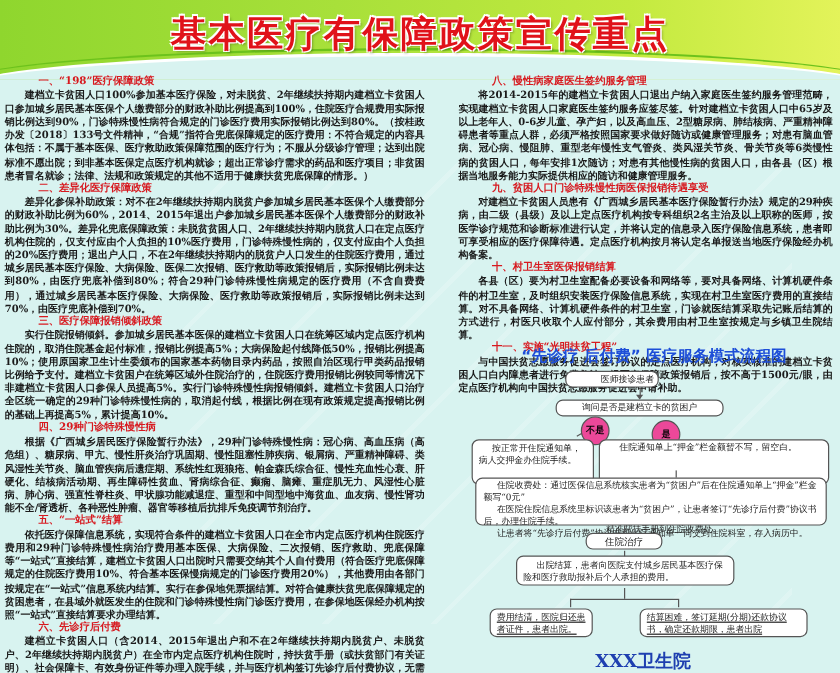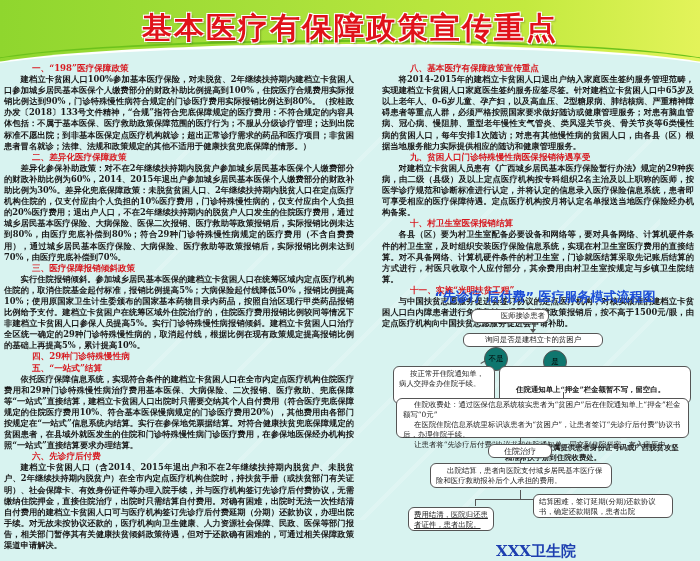--- a/index.html
+++ b/index.html
@@ -9,21 +9,21 @@
   .header .swoosh2{position:absolute;left:-40px;top:40px;width:780px;height:60px;border-radius:50%;border-top:2px solid #6cc21c;background:transparent;}
   .title{position:absolute;left:0;top:8px;width:700px;text-align:center;font-family:"DejaVu Sans","Liberation Sans",sans-serif;font-weight:bold;font-size:30px;letter-spacing:2px;color:#e0121a;text-shadow:1px 1px 0 #fff,-1px -1px 0 #fff,1px -1px 0 #fff,-1px 1px 0 #fff,2px 2px 2px rgba(0,0,0,.25);}
   .col{position:absolute;top:63px;font-size:8.3px;line-height:11.1px;color:#1a1a1a;}
   .col.left{left:4px;width:350px;}
   .col.right{left:382px;width:312px;}
   .sec-h{color:#d7191f;font-weight:bold;margin-left:28px;font-size:8.6px;}
   .sec-p{text-indent:2em;text-align:justify;margin:0;font-weight:bold;}
   .flow-title{position:absolute;left:398px;top:288px;width:294px;text-align:center;font-family:"DejaVu Sans","Liberation Sans",sans-serif;font-weight:bold;font-size:13px;color:#1d4ed8;}
   .box{position:absolute;border:1px solid #555;border-radius:6px;background:#ffffff;font-size:7.4px;line-height:10px;color:#222;padding:2px 5px;box-sizing:border-box;}
   .center{text-align:center;}
-  .circle{position:absolute;width:22px;height:22px;border:1px solid #555;border-radius:50%;background:#0f766e;font-size:7.6px;line-height:22px;text-align:center;}
+  .circle{position:absolute;width:22px;height:22px;border:1px solid #555;border-radius:50%;background:#ec4899;font-size:7.6px;line-height:22px;text-align:center;font-weight:bold;}
   .vline{position:absolute;width:1px;background:#555;}
   .hline{position:absolute;height:1px;background:#555;}
   .arrow{position:absolute;width:0;height:0;border-left:3px solid transparent;border-right:3px solid transparent;border-top:4px solid #555;}
   .footer{position:absolute;left:496px;top:542px;font-family:"DejaVu Serif","Liberation Serif",serif;font-weight:bold;font-size:15px;color:#1e3fb0;}
   .watermark{position:absolute;left:40px;top:120px;width:620px;height:400px;pointer-events:none;background:repeating-linear-gradient(135deg,rgba(255,255,255,0) 0 60px,rgba(255,255,255,.18) 60px 64px);}
 </style>
 </head>
 <body>
 
 <div class="header">
@@ -42,35 +42,36 @@
   <div>
     <div class="sec-h">二、差异化医疗保障政策</div>
     <p class="sec-p">差异化参保补助政策：对不在2年继续扶持期内脱贫户参加城乡居民基本医保个人缴费部分的财政补助比例为60%，2014、2015年退出户参加城乡居民基本医保个人缴费部分的财政补助比例为30%。差异化兜底保障政策：未脱贫贫困人口、2年继续扶持期内脱贫人口在定点医疗机构住院的，仅支付应由个人负担的10%医疗费用，门诊特殊慢性病的，仅支付应由个人负担的20%医疗费用；退出户人口，不在2年继续扶持期内的脱贫户人口发生的住院医疗费用，通过城乡居民基本医疗保险、大病保险、医保二次报销、医疗救助等政策报销后，实际报销比例未达到80%，由医疗兜底补偿到80%；符合29种门诊特殊慢性病规定的医疗费用（不含自费费用），通过城乡居民基本医疗保险、大病保险、医疗救助等政策报销后，实际报销比例未达到70%，由医疗兜底补偿到70%。</p>
   </div>
   <div>
     <div class="sec-h">三、医疗保障报销倾斜政策</div>
     <p class="sec-p">实行住院报销倾斜。参加城乡居民基本医保的建档立卡贫困人口在统筹区域内定点医疗机构住院的，取消住院基金起付标准，报销比例提高5%；大病保险起付线降低50%，报销比例提高10%；使用原国家卫生计生委颁布的国家基本药物目录内药品，按照自治区现行甲类药品报销比例给予支付。建档立卡贫困户在统筹区域外住院治疗的，住院医疗费用报销比例较同等情况下非建档立卡贫困人口参保人员提高5%。实行门诊特殊慢性病报销倾斜。建档立卡贫困人口治疗全区统一确定的29种门诊特殊慢性病的，取消起付线，根据比例在现有政策规定提高报销比例的基础上再提高5%，累计提高10%。</p>
   </div>
   <div>
     <div class="sec-h">四、29种门诊特殊慢性病</div>
+    <p class="sec-p">根据《广西城乡居民医疗保险暂行办法》，29种门诊特殊慢性病：冠心病、高血压病（高危组）、糖尿病、甲亢、慢性肝炎治疗巩固期、慢性阻塞性肺疾病、银屑病、严重精神障碍、类风湿性关节炎、脑血管疾病后遗症期、系统性红斑狼疮、帕金森氏综合征、慢性充血性心衰、肝硬化、结核病活动期、再生障碍性贫血、肾病综合征、癫痫、脑瘫、重症肌无力、风湿性心脏病、肺心病、强直性脊柱炎、甲状腺功能减退症、重型和中间型地中海贫血、血友病、慢性肾功能不全/肾透析、各种恶性肿瘤、器官等移植后抗排斥免疫调节剂治疗。</p>
   </div>
   <div>
     <div class="sec-h">五、“一站式”结算</div>
     <p class="sec-p">依托医疗保障信息系统，实现符合条件的建档立卡贫困人口在全市内定点医疗机构住院医疗费用和29种门诊特殊慢性病治疗费用基本医保、大病保险、二次报销、医疗救助、兜底保障等“一站式”直接结算，建档立卡贫困人口出院时只需要交纳其个人自付费用（符合医疗兜底保障规定的住院医疗费用10%、符合基本医保慢病规定的门诊医疗费用20%），其他费用由各部门按规定在“一站式”信息系统内结算。实行在参保地凭票据结算。对符合健康扶贫兜底保障规定的贫困患者，在县域外就医发生的住院和门诊特殊慢性病门诊医疗费用，在参保地医保经办机构按照“一站式”直接结算要求办理结算。</p>
   </div>
   <div>
     <div class="sec-h">六、先诊疗后付费</div>
     <p class="sec-p">建档立卡贫困人口（含2014、2015年退出户和不在2年继续扶持期内脱贫户、未脱贫户、2年继续扶持期内脱贫户）在全市内定点医疗机构住院时，持扶贫手册（或扶贫部门有关证明）、社会保障卡、有效身份证件等办理入院手续，并与医疗机构签订先诊疗后付费协议，无需缴纳住院押金，直接住院治疗，出院时只需结算自付费用。对确有困难，出院时无法一次性结清自付费用的建档立卡贫困人口可与医疗机构签订先诊疗后付费延期（分期）还款协议，办理出院手续。对无故未按协议还款的，医疗机构向卫生健康、人力资源社会保障、民政、医保等部门报告，相关部门暂停其有关健康扶贫倾斜政策待遇，但对于还款确有困难的，可通过相关保障政策渠道申请解决。</p>
   </div>
 
 </div>
 
 <div class="col right">
   <div>
-    <div class="sec-h">八、基本医疗有保障政策宣传重点</div>
+    <div class="sec-h">八、慢性病家庭医生签约服务管理</div>
     <p class="sec-p">将2014-2015年的建档立卡贫困人口退出户纳入家庭医生签约服务管理范畴，实现建档立卡贫困人口家庭医生签约服务应签尽签。针对建档立卡贫困人口中65岁及以上老年人、0-6岁儿童、孕产妇，以及高血压、2型糖尿病、肺结核病、严重精神障碍患者等重点人群，必须严格按照国家要求做好随访或健康管理服务；对患有脑血管病、冠心病、慢阻肺、重型老年慢性支气管炎、类风湿关节炎、骨关节炎等6类慢性病的贫困人口，每年安排1次随访；对患有其他慢性病的贫困人口，由各县（区）根据当地服务能力实际提供相应的随访和健康管理服务。</p>
   </div>
   <div>
     <div class="sec-h">九、贫困人口门诊特殊慢性病医保报销待遇享受</div>
     <p class="sec-p">对建档立卡贫困人员患有《广西城乡居民基本医疗保险暂行办法》规定的29种疾病，由二级（县级）及以上定点医疗机构按专科组织2名主治及以上职称的医师，按医学诊疗规范和诊断标准进行认定，并将认定的信息录入医疗保险信息系统，患者即可享受相应的医疗保障待遇。定点医疗机构按月将认定名单报送当地医疗保险经办机构备案。</p>
   </div>
   <div>
     <div class="sec-h">十、村卫生室医保报销结算</div>
     <p class="sec-p">各县（区）要为村卫生室配备必要设备和网络等，要对具备网络、计算机硬件条件的村卫生室，及时组织安装医疗保险信息系统，实现在村卫生室医疗费用的直接结算。对不具备网络、计算机硬件条件的村卫生室，门诊就医结算采取先记账后结算的方式进行，村医只收取个人应付部分，其余费用由村卫生室按规定与乡镇卫生院结算。</p>
   </div>
@@ -86,21 +87,21 @@
 <div class="vline" style="left:533px;top:323px;height:9px;"></div>
 <div class="arrow" style="left:530px;top:329px;"></div>
 
 <div class="box center" style="left:463px;top:333px;width:140px;height:14px;padding:1px 3px;">询问是否是建档立卡的贫困户</div>
 
 <div class="hline" style="left:478px;top:353px;width:20px;transform:rotate(-30deg);transform-origin:right;"></div>
 <div class="circle" style="left:484px;top:347px;">不是</div>
 <div class="circle" style="left:543px;top:350px;">是</div>
 
 <div class="box" style="left:393px;top:366px;width:102px;height:38px;text-indent:1.5em;">按正常开住院通知单，病人交押金办住院手续。</div>
-<div class="box" style="left:499px;top:366px;width:192px;height:38px;padding:18px 5px;font-weight:bold;">
+<div class="box" style="left:499px;top:366px;width:192px;height:38px;padding:1px 5px;">
   <div style="text-indent:1.5em;">住院通知单上“押金”栏金额暂不写，留空白。</div>
   <div style="text-indent:1.5em;margin-top:48px;">让患者或家属提供患者身份证号码或广西脱贫攻坚精准帮扶手册到住院收费处。</div>
 </div>
 <div class="vline" style="left:563px;top:392px;height:6px;"></div>
 
 <div class="box" style="left:396px;top:398px;width:293px;height:40px;padding:1px 6px;">
   <div style="text-indent:1.5em;">住院收费处：通过医保信息系统核实患者为“贫困户”后在住院通知单上“押金”栏金额写“0元”</div>
   <div style="text-indent:1.5em;">在医院住院信息系统里标识该患者为“贫困户”，让患者签订“先诊疗后付费”协议书后，办理住院手续。</div>
   <div style="text-indent:1.5em;">让患者将“先诊疗后付费”协议书和住院通知单一同交到住院科室，存入病历中。</div>
 </div>
@@ -109,15 +110,15 @@
 <div class="box center" style="left:488px;top:444px;width:64px;height:14px;font-size:8px;line-height:10px;">住院治疗</div>
 <div class="vline" style="left:520px;top:459px;height:6px;"></div>
 
 <div class="box" style="left:430px;top:463px;width:182px;height:25px;text-indent:1.5em;">出院结算，患者向医院支付城乡居民基本医疗保险和医疗救助报补后个人承担的费用。</div>
 <div class="vline" style="left:520px;top:490px;height:9px;"></div>
 <div class="hline" style="left:475px;top:499px;width:90px;"></div>
 <div class="vline" style="left:475px;top:499px;height:7px;"></div>
 <div class="vline" style="left:565px;top:499px;height:7px;"></div>
 
 <div class="box" style="left:408px;top:507px;width:86px;height:24px;text-decoration:underline;">费用结清，医院归还患者证件，患者出院。</div>
-<div class="box" style="left:533px;top:494px;width:140px;height:24px;">结算困难，签订延期(分期)还款协议书，确定还款期限，患者出院</div>
+<div class="box" style="left:533px;top:507px;width:140px;height:24px;text-decoration:underline;">结算困难，签订延期(分期)还款协议书，确定还款期限，患者出院</div>
 
 <div class="footer">XXX卫生院</div>
 
 </body></html>

